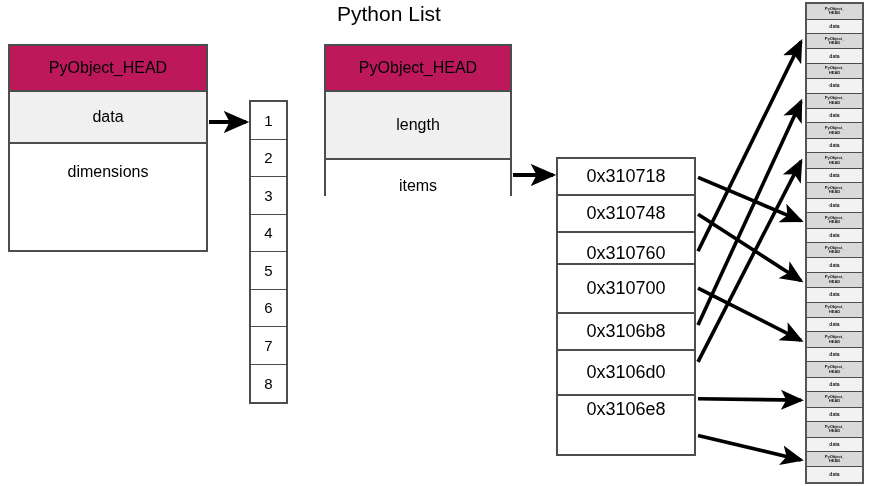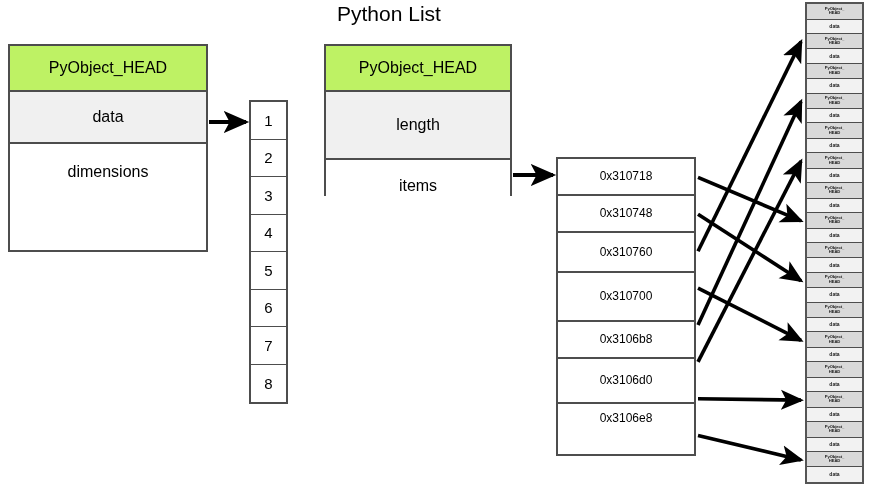--- a/index.html
+++ b/index.html
@@ -37,21 +37,21 @@
     box-sizing: border-box;
     border-bottom: 2px solid #4d4d4d;
     display: flex;
     align-items: center;
     justify-content: center;
     font-size: 16px;
     color: #000;
     background: #ffffff;
   }
   .struct .row:last-child { border-bottom: none; }
-  .row.head { background: #bef264; }
+  .row.head { background: #be185d; }
   .row.soft { background: #f0f0f0; }
 
   
   .cells {
     position: absolute;
     border: 2px solid #4d4d4d;
     box-sizing: border-box;
     background: #fff;
   }
   .cells .cell {
@@ -71,21 +71,21 @@
     border: 2px solid #4d4d4d;
     box-sizing: border-box;
     background: #fff;
   }
   .ptrs .ptr {
     box-sizing: border-box;
     border-bottom: 2px solid #4d4d4d;
     display: flex;
     align-items: center;
     justify-content: center;
-    font-size: 12px;
+    font-size: 18px;
     background: #ffffff;
   }
   .ptrs .ptr:last-child { border-bottom: none; }
 
   
   .heap {
     position: absolute;
     border: 2px solid #555;
     box-sizing: border-box;
     background: #fff;
@@ -156,21 +156,21 @@
 
   <div class="struct" id="list-struct" style="left:324px; top:44px; width:188px; height:152px;">
       <div class="row head" style="height: 46px;">PyObject_HEAD</div>
       <div class="row soft" style="height: 68px;">length</div>
       <div class="row" style="height: 51px;">items</div>
     </div>
 
   <div class="ptrs" id="pointer-column" style="left:556px; top:157px; width:140px; height:299px;">
       <div class="ptr" style="height: 36.875px;">0x310718</div>
       <div class="ptr" style="height: 36.875px;">0x310748</div>
-      <div class="ptr" style="height: 40px;">0x310760</div>
+      <div class="ptr" style="height: 20px; margin-top: 12px;">0x310760</div>
       <div class="ptr" style="height: 49px;">0x310700</div>
       <div class="ptr" style="height: 36.875px;">0x3106b8</div>
       <div class="ptr" style="height: 45px;">0x3106d0</div>
       <div class="ptr" style="height: 28px;">0x3106e8</div>
     </div>
 
   <div class="heap" id="heap-column" style="left:805px; top:2px; width:59px; height:482px;">
       <div class="hobj">
         <div class="hrow hhead" style="height: 15.535px;">
           <span>PyObject_</span>

